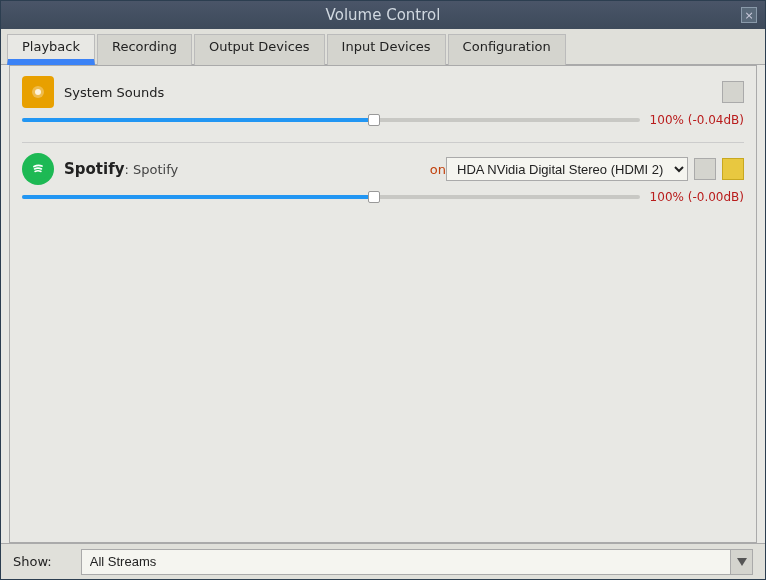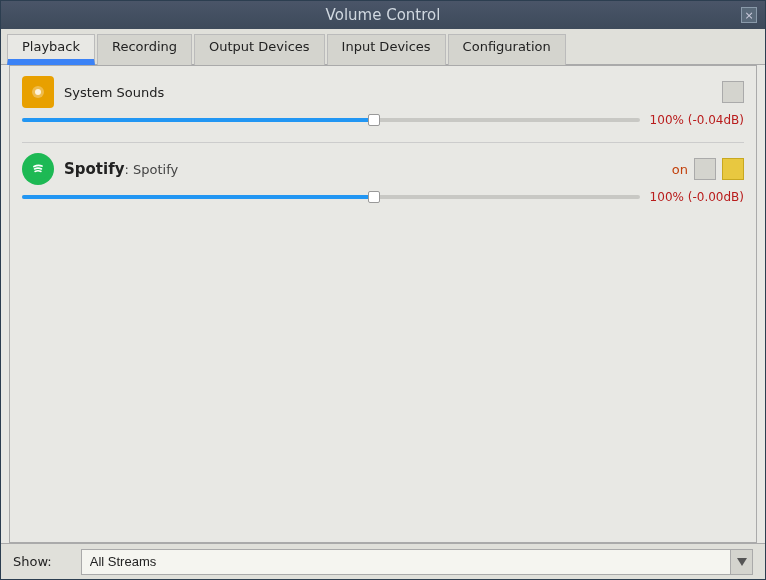--- a/index.html
+++ b/index.html
@@ -312,20 +312,21 @@
             <circle cx="11" cy="11" r="11" fill="#1db954"></circle>
             <path d="M7 8.5 Q11 6.5 15 8" stroke="#fff" stroke-width="1.8" fill="none" stroke-linecap="round"></path>
             <path d="M7.5 11 Q11 9.2 14.5 11" stroke="#fff" stroke-width="1.6" fill="none" stroke-linecap="round"></path>
             <path d="M8 13.5 Q11 12 14 13.5" stroke="#fff" stroke-width="1.4" fill="none" stroke-linecap="round"></path>
           </svg>
         </div>
         <span class="spotify-app-name">Spotify</span>
         <span class="spotify-stream-name">: Spotify</span>
         <div class="spacer"></div>
         <span class="on-label">on</span>
+        <select class="device-dropdown"><option>HDA NVidia Digital Stereo (HDMI 2)</option></select>
         <div class="stream-mute-btn"></div>
         <div class="stream-mute-btn" style="background:#e8c840; border-color:#c8a820;"></div>
       </div>
       <div class="slider-row">
         <div class="slider-container">
           <div class="slider-track">
             <div class="slider-fill" style="width: 57%;"></div>
             <div class="slider-thumb" style="left: 57%;"></div>
           </div>
         </div>

